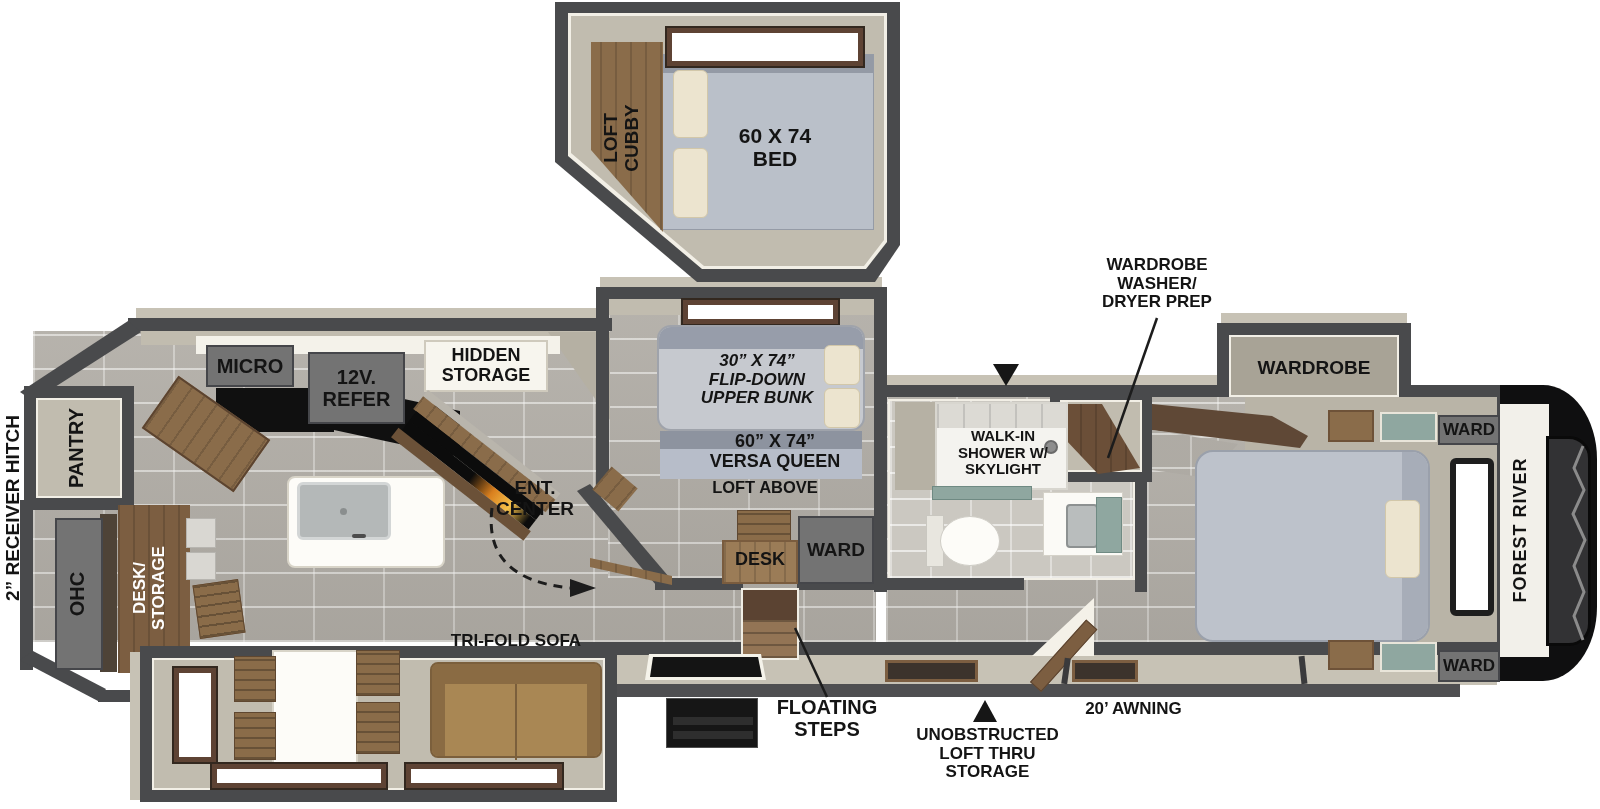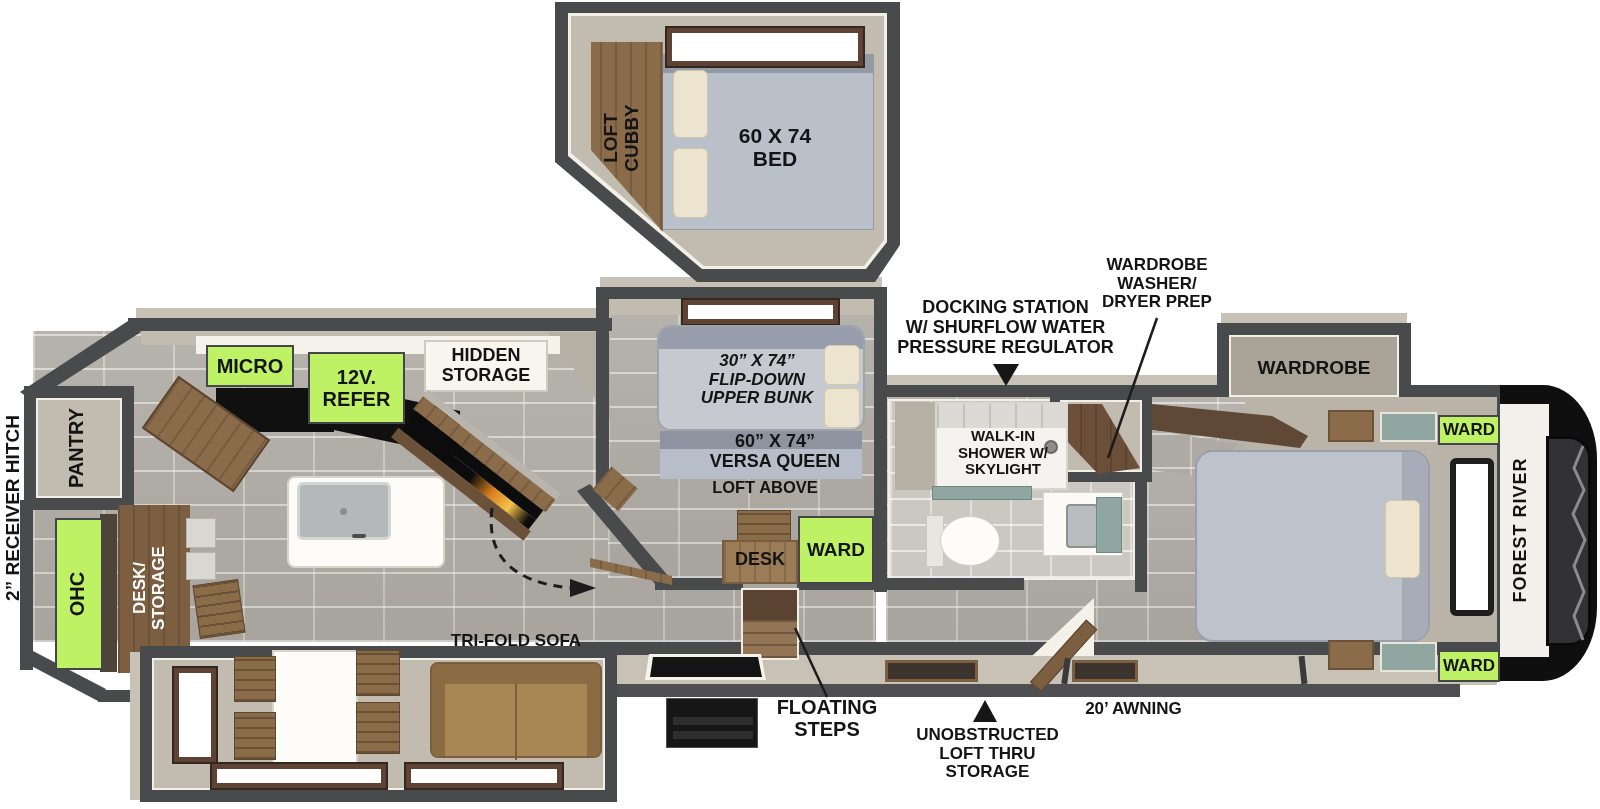--- a/index.html
+++ b/index.html
@@ -15,21 +15,21 @@
       repeating-linear-gradient(90deg,rgba(250,250,248,.38) 0 2px,transparent 2px 70px);}
   .tile-light{background-color:#cbc8c1;
     background-image:repeating-linear-gradient(0deg,rgba(255,255,255,.6) 0 2px,transparent 2px 26px),
       repeating-linear-gradient(90deg,rgba(255,255,255,.4) 0 2px,transparent 2px 40px);}
   .lbl{position:absolute;font-weight:700;color:#141414;text-align:center;line-height:1.1;}
   .lbl div{white-space:nowrap;}
   .rot{transform:rotate(-90deg);}
   .wood{background-color:#8a6c4a;
     background-image:repeating-linear-gradient(90deg,rgba(0,0,0,.14) 0 2px,transparent 2px 15px);}
   .wood-plain{background-color:#8a6c4a;}
-  .whitebox{background:#bef264;border:2px solid #45464a;box-sizing:border-box;}
+  .whitebox{background:#737373;border:2px solid #45464a;box-sizing:border-box;}
   .window{background:#fff;border:5px solid #5e4334;outline:2px solid #33281f;box-sizing:border-box;}
   .pillow{background:#ece4cf;border:1px solid #d2c7a9;border-radius:6px;}
   .teal{background:#8fa7a0;border:2px solid #e9e5da;box-sizing:border-box;}
   .chair{background-color:#8a6c49;border:1px solid #5f4730;
     background-image:repeating-linear-gradient(0deg,rgba(0,0,0,.25) 0 2px,transparent 2px 10px);}
   svg{position:absolute;left:0;top:0;pointer-events:none;}
 </style>
 </head>
 <body>
 
@@ -144,20 +144,24 @@
   <div class="abs" style="left:340px;top:508px;width:7px;height:7px;background:#8a8e8e;border-radius:50%;"></div>
   <div class="abs" style="left:352px;top:534px;width:14px;height:4px;background:#4c4c4c;border-radius:2px;"></div>
 
   <div class="abs" style="left:428px;top:390px;width:168px;height:60px;transform:rotate(38deg);transform-origin:0 0;">
     <div class="abs" style="left:0;top:0;width:100%;height:8px;background:#b9b5ac;"></div>
     <div class="abs wood" style="left:0;top:8px;width:100%;height:16px;"></div>
     <div class="abs" style="left:4px;top:24px;width:96%;height:12px;background:#0c0c0c;"></div>
     <div class="abs" style="left:4px;top:36px;width:96%;height:12px;background:linear-gradient(90deg,#0c0c0c 0 52%,#d97f1e 68%,#f6c14a 82%,#0c0c0c 96%);"></div>
     <div class="abs" style="left:0;top:48px;width:100%;height:12px;background:#6b5138;"></div>
   </div>
+  <div class="lbl" style="left:470px;top:478px;width:130px;font-size:19px;">
+    <div>ENT.</div>
+    <div>CENTER</div>
+  </div>
 
   <div class="abs window" style="left:683px;top:300px;width:155px;height:24px;"></div>
   <div class="abs" style="left:657px;top:325px;width:208px;height:106px;background:#c6c9cf;border:2px solid #9fa3ab;border-radius:14px;box-sizing:border-box;">
     <div class="abs" style="left:0;top:0;width:100%;height:22px;background:#979daa;border-radius:12px 12px 0 0;"></div>
   </div>
   <div class="abs pillow" style="left:824px;top:345px;width:34px;height:38px;"></div>
   <div class="abs pillow" style="left:824px;top:388px;width:34px;height:38px;"></div>
   <div class="lbl" style="left:672px;top:352px;width:170px;font-size:17px;font-style:italic;">
     <div>30” X 74”</div>
     <div>FLIP-DOWN</div>
@@ -271,25 +275,20 @@
   <div class="abs" style="left:1072px;top:660px;width:66px;height:22px;background:#3c332c;border:3px solid #7c5e41;box-sizing:border-box;"></div>
 
   <svg width="1600" height="809" viewBox="0 0 1600 809">
     <path d="M492,508 C486,556 512,582 570,588" fill="none" stroke="#1c1c1c" stroke-width="3" stroke-dasharray="9 7"></path>
     <polygon points="570,579 596,588 570,597" fill="#1c1c1c"></polygon>
     <line x1="1157" y1="318" x2="1108" y2="458" stroke="#1c1c1c" stroke-width="2.5"></line>
     <line x1="795" y1="628" x2="827" y2="697" stroke="#1c1c1c" stroke-width="2.5"></line>
     <path d="M1583,446 L1574,468 L1584,490 L1573,514 L1585,540 L1574,566 L1584,592 L1574,616 L1583,640" fill="none" stroke="#8b8b8b" stroke-width="3"></path>
   </svg>
 
-  <div class="lbl" style="left:878px;top:298px;width:255px;font-size:18px;">
-    <div>DOCKING STATION</div>
-    <div>W/ SHURFLOW WATER</div>
-    <div>PRESSURE REGULATOR</div>
-  </div>
   <div class="abs" style="left:993px;top:364px;width:0;height:0;border-left:13px solid transparent;border-right:13px solid transparent;border-top:22px solid #161616;"></div>
 
   <div class="lbl" style="left:1082px;top:256px;width:150px;font-size:17px;">
     <div>WARDROBE</div>
     <div>WASHER/</div>
     <div>DRYER PREP</div>
   </div>
 
   <div class="lbl" style="left:768px;top:696px;width:118px;font-size:20px;">
     <div>FLOATING</div>

